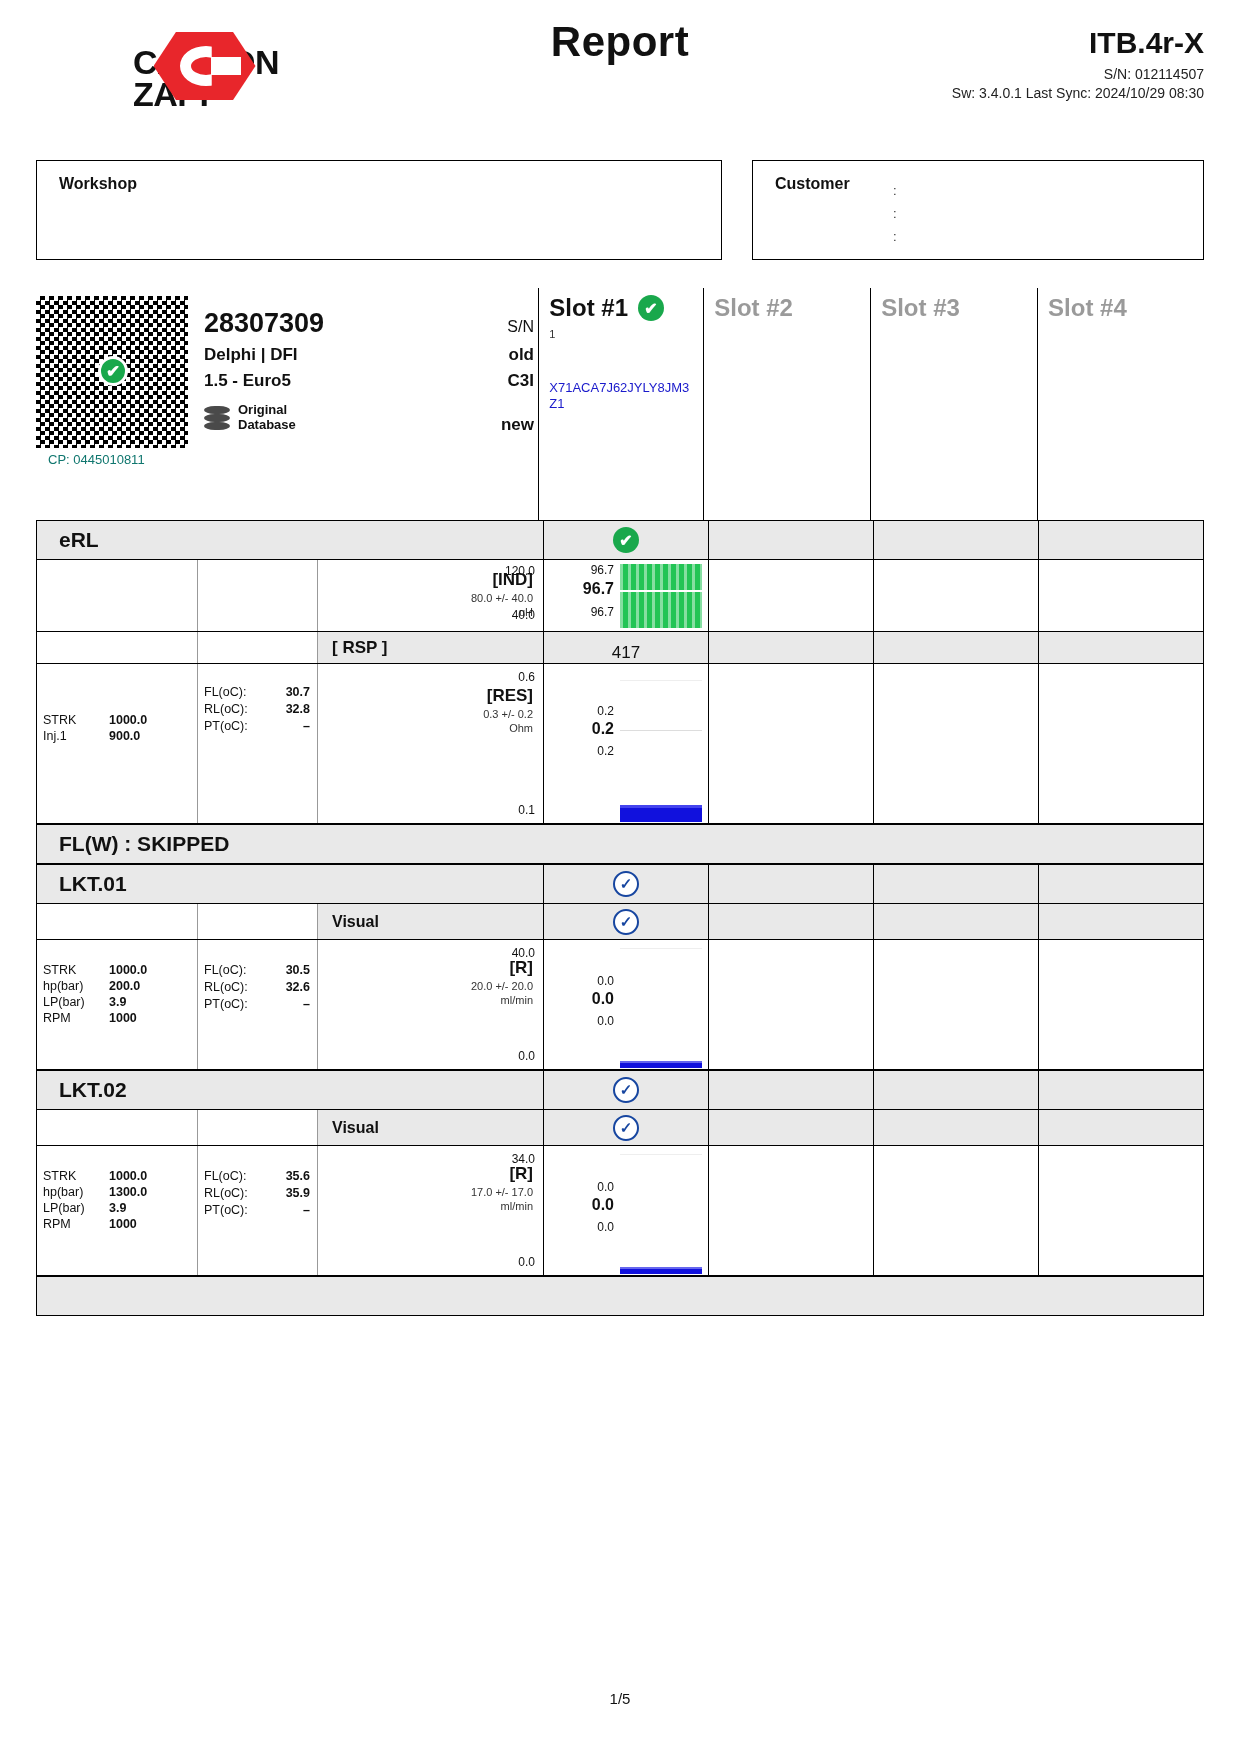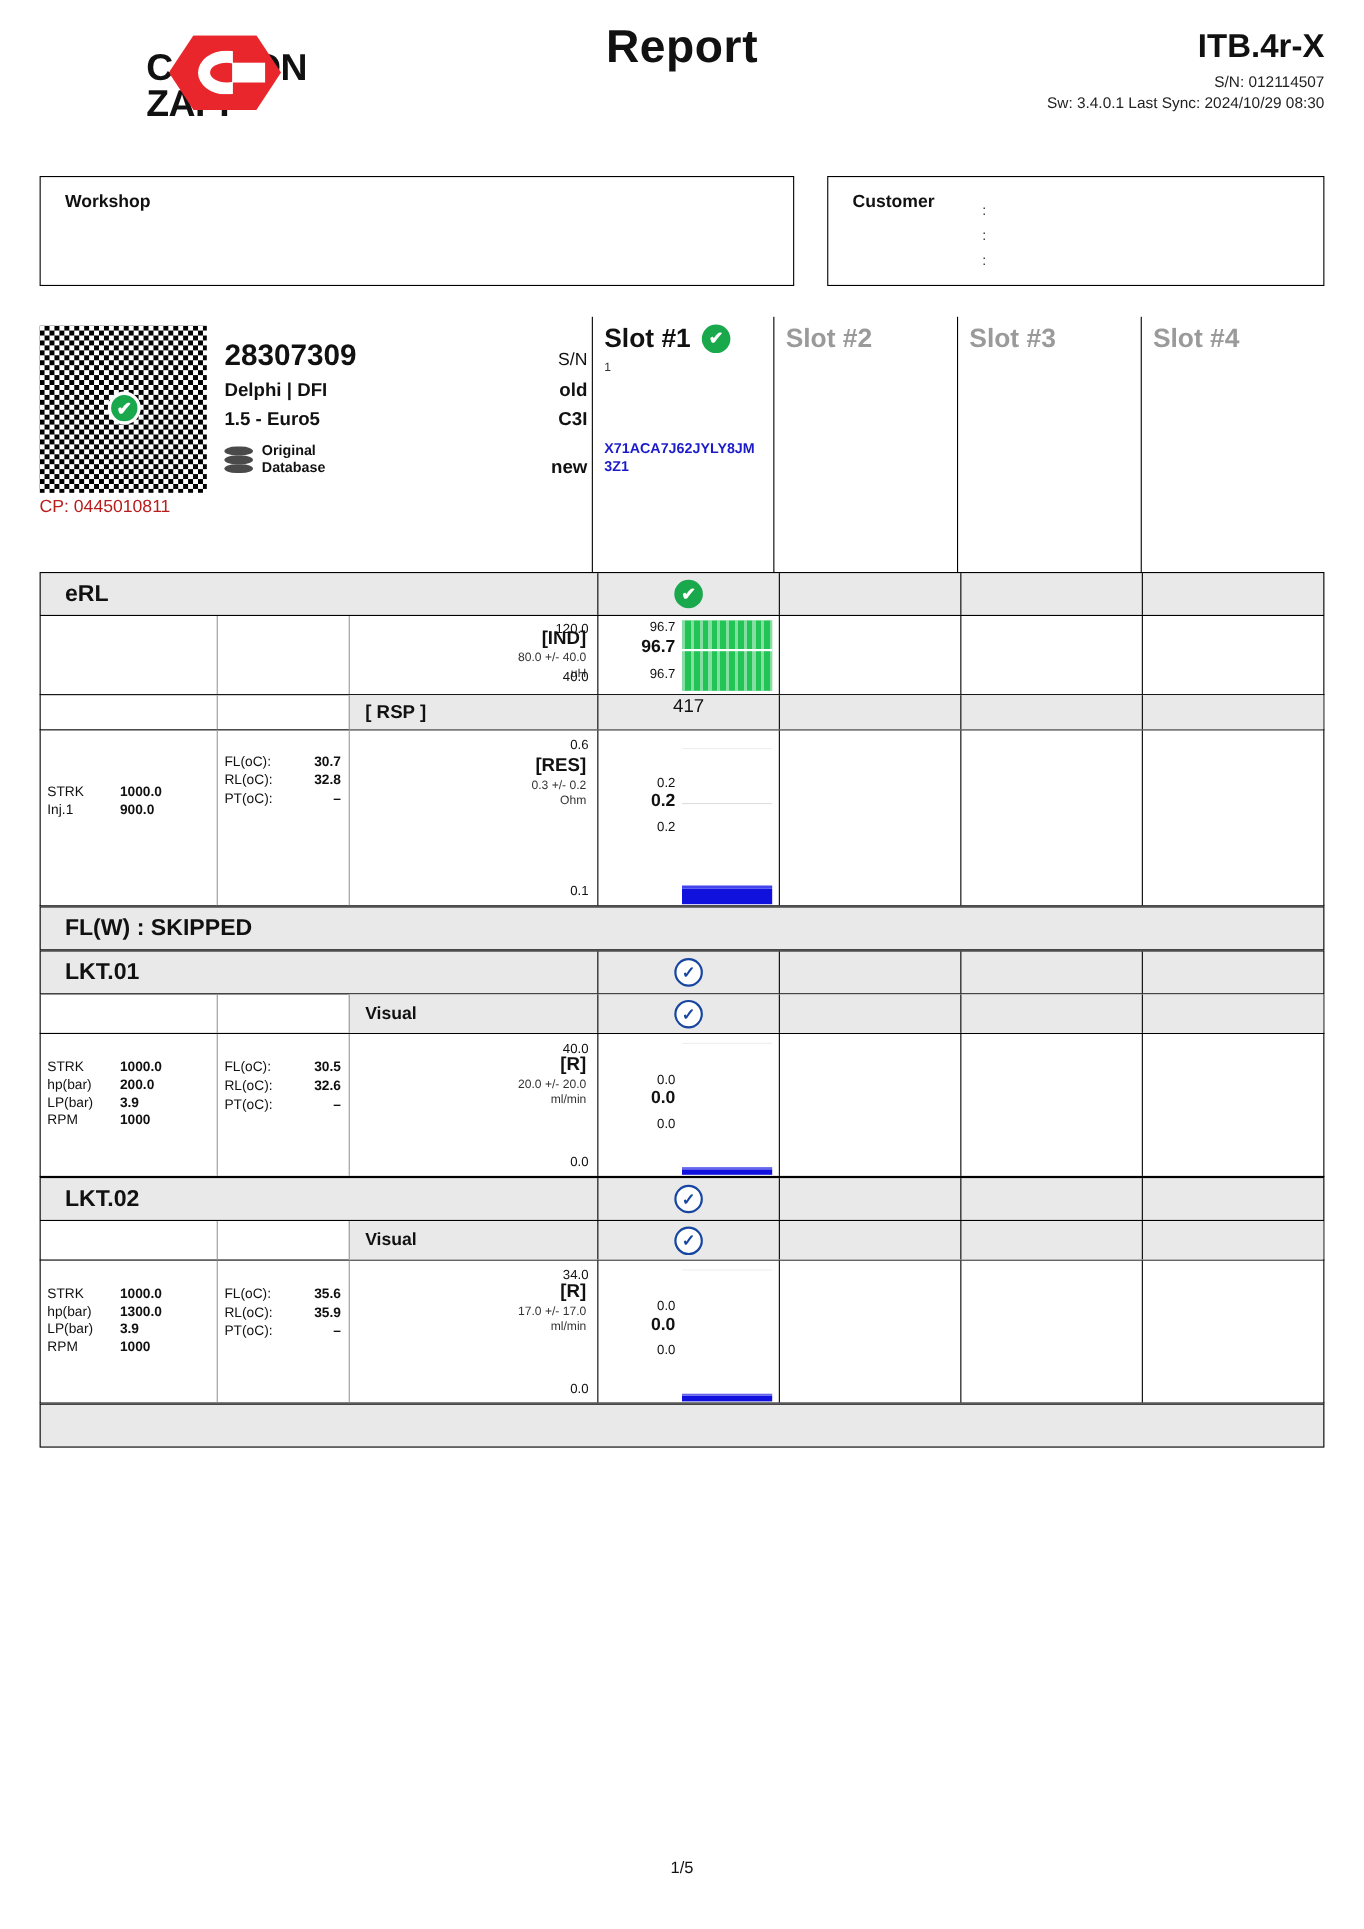--- a/index.html
+++ b/index.html
@@ -51,29 +51,29 @@
   
   .grid { position:absolute; left:36px; top:288px; width:1168px; }
 
   .slot-head { display:flex; width:1168px; height:232px; }
   .sh-left { width:506px; position:relative; }
   .sh-slot { width:168px; border-left:1.5px solid #000; position:relative; padding:6px 10px; }
   .sh-slot.first { width:166px; }
   .slot-title { font-size:24px; font-weight:bold; color:#111; display:flex; align-items:center; gap:10px; }
   .slot-title.dim { color:#9a9a9a; }
   .slot-num { font-size:11px; color:#333; margin-top:6px; }
-  .slot-code { font-size:13px; color:#1a1acb; font-weight:bold; margin-top:60px; line-height:1.25; word-break:break-all; }
+  .slot-code { font-size:13px; color:#1a1acb; font-weight:normal; margin-top:40px; line-height:1.25; word-break:break-all; }
 
   .qr { position:absolute; left:0px; top:8px; width:152px; height:152px; }
   .qrbox { width:152px; height:152px; position:relative; background:
     repeating-conic-gradient(#000 0% 25%, #fff 0% 50%) 0 0/9px 9px; }
   .qr-center { position:absolute; left:62px; top:60px; width:30px; height:30px; border-radius:50%;
     background:#19a84c; border:3px solid #fff; display:flex; align-items:center; justify-content:center;
     color:#fff; font-size:17px; font-weight:bold; }
-  .cp { position:absolute; left:0px; top:164px; font-size:16px; color:#b91c1c; }
+  .cp { position:absolute; left:12px; top:164px; font-size:13px; color:#0f766e; }
 
   .idblock { position:absolute; left:168px; top:20px; width:330px; }
   .idrow { display:flex; justify-content:space-between; align-items:baseline; }
   .id-big { font-size:27px; font-weight:bold; }
   .id-lbl { font-size:16px; font-weight:normal; }
   .id-mid { font-size:17px; font-weight:bold; margin-top:6px; }
   .db { display:flex; align-items:center; gap:8px; margin-top:12px; justify-content:flex-start; }
   .db-ico { width:26px; height:24px; position:relative; }
   .db-ico i { position:absolute; left:0; width:26px; height:8px; border-radius:50%/60%; background:#4a4a4a; display:block; }
   .db-txt { font-size:13px; font-weight:bold; line-height:1.15; }
@@ -251,21 +251,21 @@
       <div class="col-slot"></div>
       <div class="col-slot"></div>
     </div>
 
     <div class="datarow" style="height:32px">
       <div class="col-params"></div>
       <div class="col-temps"></div>
       <div class="col-meas" style="background:#e9e9e9; display:flex; align-items:center; padding-left:14px;">
         <span style="font-size:17px;font-weight:bold;">[ RSP ]</span>
       </div>
-      <div class="col-slot" style="background:#e9e9e9; display:flex; align-items:flex-start; justify-content:center;">
+      <div class="col-slot" style="background:#e9e9e9; display:flex; align-items:flex-end; justify-content:center;">
         <span style="font-size:17px;">417</span>
       </div>
       <div class="col-slot" style="background:#e9e9e9"></div>
       <div class="col-slot" style="background:#e9e9e9"></div>
       <div class="col-slot" style="background:#e9e9e9"></div>
     </div>
 
     <div class="datarow" style="height:160px">
       <div class="col-params" style="padding-top:48px">
         <div class="p-line">

